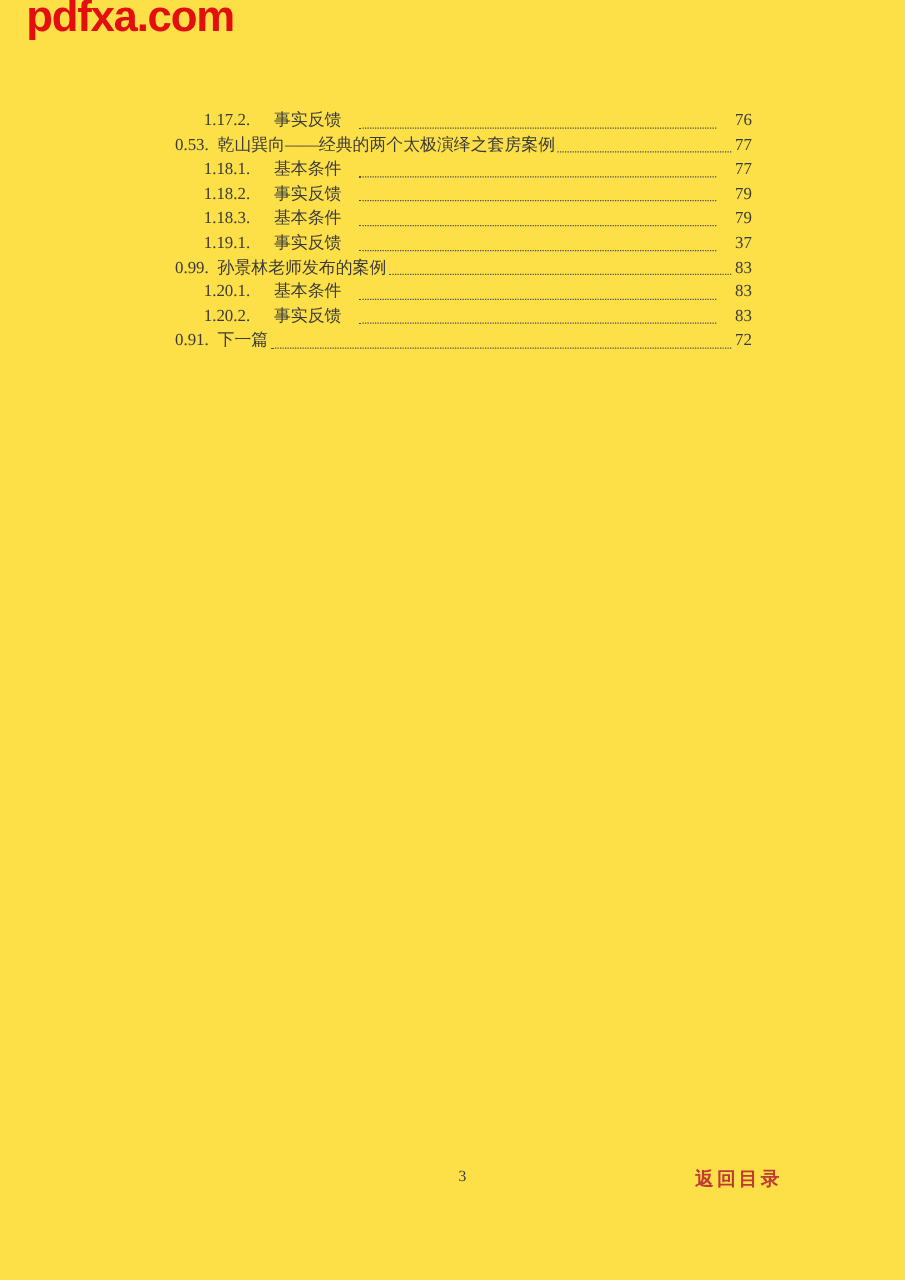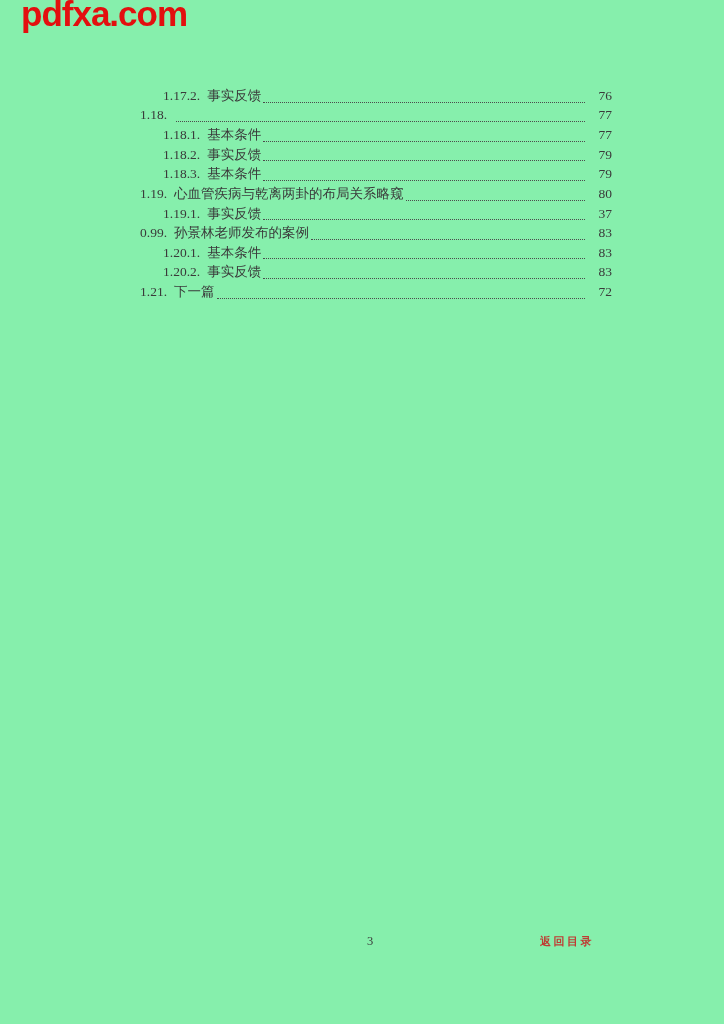--- a/index.html
+++ b/index.html
@@ -6,21 +6,21 @@
   body {
     width: 724px; height: 1024px;
     background: #ffffff;
     position: relative;
     overflow: hidden;
     font-family: "Liberation Serif", "DejaVu Serif", serif;
     color: var(--text, #3a3a3a);
   }
   .page {
     position: absolute; inset: 0;
-    background: #86efac;
+    background: #fde047;
   }
   .watermark {
     position: absolute;
     left: 21px; top: -6px;
     font-family: "Liberation Sans", "DejaVu Sans", sans-serif;
     font-weight: 700;
     font-size: 35px;
     letter-spacing: -1px;
     color: var(--watermark-red, #e30f0f);
   }
@@ -30,51 +30,51 @@
     right: 112px;
     top: 87px;
     font-size: 13.5px;
   }
   .toc-row {
     display: flex;
     align-items: baseline;
     height: 19.6px;
     cursor: pointer;
   }
-  .toc-row.level-3 { padding-left: 23px; }
+  .toc-row.level-3 { padding-left: 23px; gap: 12px; }
   .toc-row .num {
     margin-right: 7px;
     white-space: nowrap;
   }
   .toc-row .title { white-space: nowrap; }
   .toc-row .leader {
     flex: 1;
     align-self: flex-end;
     margin: 0 3px 4px 2px;
     border-bottom: 1.6px dotted #4c4c4c;
     min-width: 10px;
     height: 0;
   }
   .toc-row .pagenum {
     width: 24px;
-    text-align: right;
+    text-align: left;
     white-space: nowrap;
   }
   .footer-pagenum {
     position: absolute;
     left: 356px; top: 934px;
     width: 28px;
     text-align: center;
     font-size: 12.5px;
     color: #3a3a3a;
   }
   .back-link {
     position: absolute;
-    left: 540px; top: 934px;
-    font-size: 11px;
+    left: 556px; top: 934px;
+    font-size: 15px;
     font-weight: 700;
     letter-spacing: 2.5px;
     color: var(--link-red, #bf3b33);
     text-decoration: none;
     cursor: pointer;
   }
 </style>
 </head>
 <body>
 
@@ -83,47 +83,42 @@
   <div class="watermark">pdfxa.com</div>
 
   <div class="toc">
       <div class="toc-row level-3">
         <span class="num">1.17.2.</span>
         <span class="title">事实反馈</span>
         <span class="leader"></span>
         <span class="pagenum">76</span>
       </div>
       <div class="toc-row level-2">
-        <span class="num">1.18.</span>
+        <span class="num">0.53.</span>
+        <span class="title">乾山巽向——经典的两个太极演绎之套房案例</span>
         <span class="leader"></span>
         <span class="pagenum">77</span>
       </div>
       <div class="toc-row level-3">
         <span class="num">1.18.1.</span>
         <span class="title">基本条件</span>
         <span class="leader"></span>
         <span class="pagenum">77</span>
       </div>
       <div class="toc-row level-3">
         <span class="num">1.18.2.</span>
         <span class="title">事实反馈</span>
         <span class="leader"></span>
         <span class="pagenum">79</span>
       </div>
       <div class="toc-row level-3">
         <span class="num">1.18.3.</span>
         <span class="title">基本条件</span>
         <span class="leader"></span>
         <span class="pagenum">79</span>
-      </div>
-      <div class="toc-row level-2">
-        <span class="num">1.19.</span>
-        <span class="title">心血管疾病与乾离两卦的布局关系略窥</span>
-        <span class="leader"></span>
-        <span class="pagenum">80</span>
       </div>
       <div class="toc-row level-3">
         <span class="num">1.19.1.</span>
         <span class="title">事实反馈</span>
         <span class="leader"></span>
         <span class="pagenum">37</span>
       </div>
       <div class="toc-row level-2">
         <span class="num">0.99.</span>
         <span class="title">孙景林老师发布的案例</span>
@@ -136,21 +131,21 @@
         <span class="leader"></span>
         <span class="pagenum">83</span>
       </div>
       <div class="toc-row level-3">
         <span class="num">1.20.2.</span>
         <span class="title">事实反馈</span>
         <span class="leader"></span>
         <span class="pagenum">83</span>
       </div>
       <div class="toc-row level-2">
-        <span class="num">1.21.</span>
+        <span class="num">0.91.</span>
         <span class="title">下一篇</span>
         <span class="leader"></span>
         <span class="pagenum">72</span>
       </div>
     </div>
 
   <span class="footer-pagenum">3</span>
 
   <a class="back-link">返回目录</a>
 

